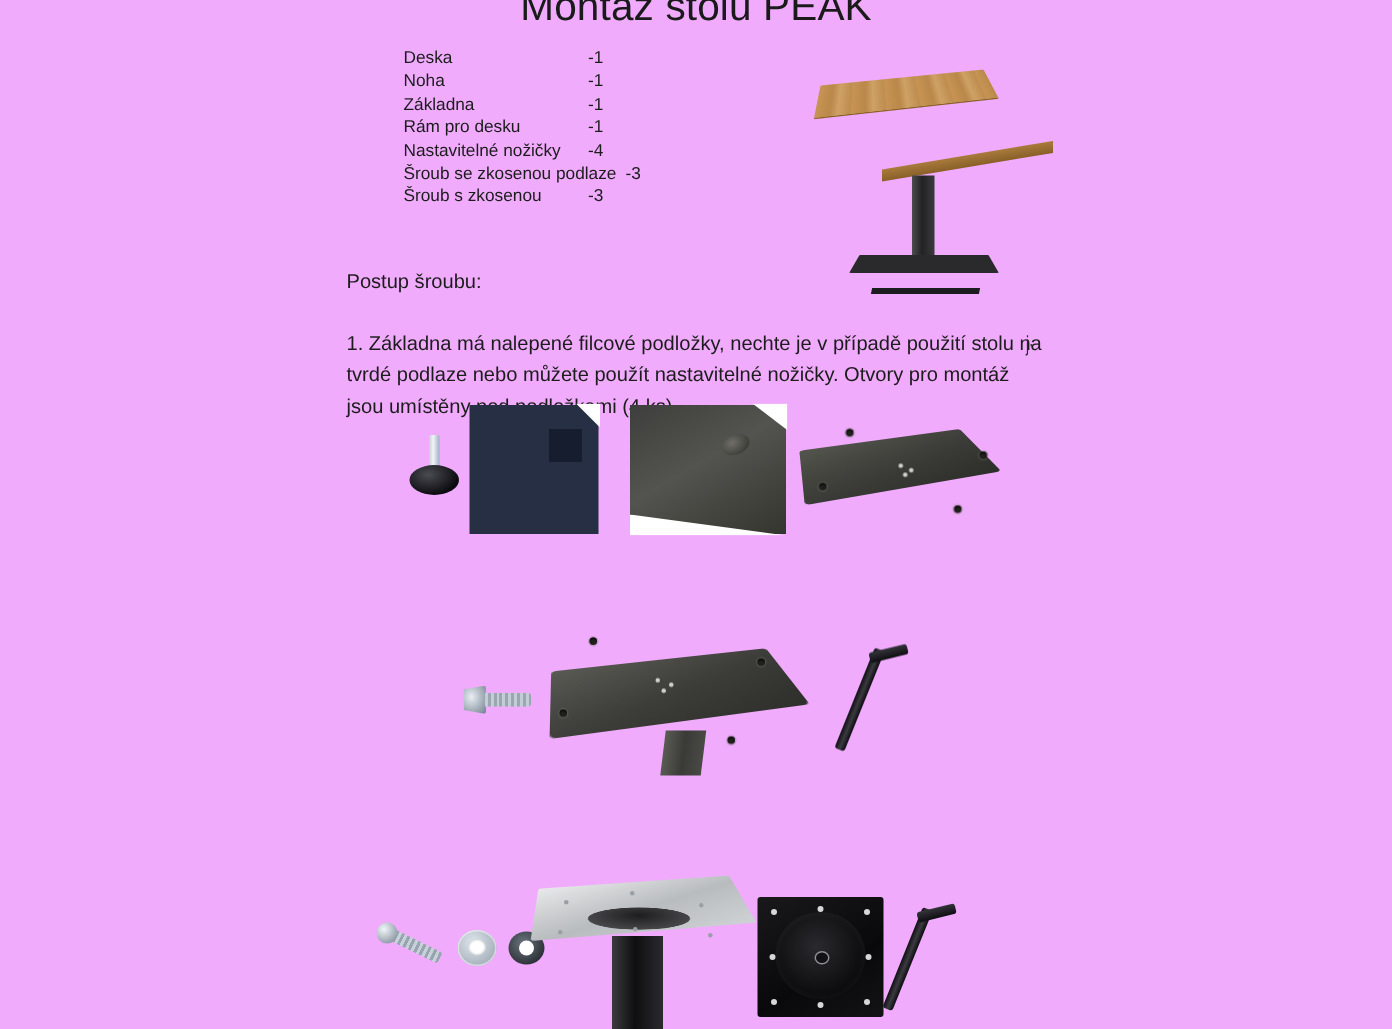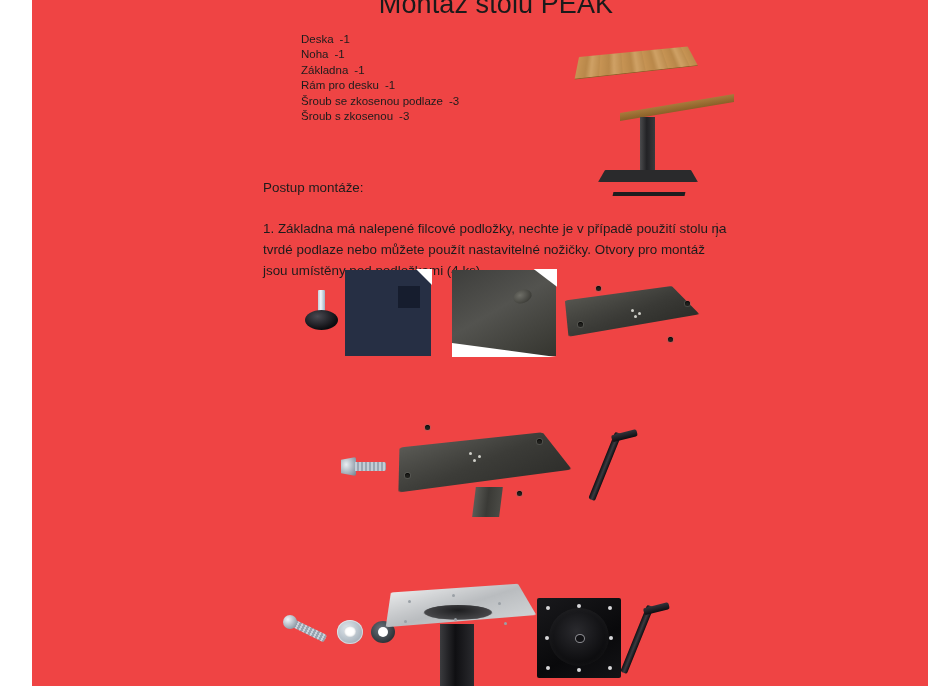--- a/index.html
+++ b/index.html
@@ -12,22 +12,21 @@
     width: 928px;
     height: 686px;
     overflow: hidden;
     font-family: "Liberation Sans", sans-serif;
     color: #000000;
     position: relative;
   }
   .page {
     position: absolute;
     inset: 0;
-    background: #ef4444;
-    margin-left: 32px;
+    background: #f0abfc;
   }
 
   
   .doc-title {
     position: absolute;
     left: 0;
     top: -11px;
     width: 928px;
     text-align: center;
     font-size: 27px;
@@ -42,20 +41,21 @@
     position: absolute;
     left: 245px;
     top: 32px;
     width: 175px;
     font-size: 11.5px;
     line-height: 15.4px;
     color: #1c1c1c;
   }
   .part-row {
     display: flex;
+    justify-content: space-between;
     white-space: nowrap;
     padding-left: 24px;
   }
   .part-name { text-align: left; }
   .part-qty {
     text-align: left;
     width: 28px;
     margin-left: 6px;
   }
 
@@ -405,38 +405,42 @@
     </div>
     <div class="part-row">
       <span class="part-name">Základna</span>
       <span class="part-qty">-1</span>
     </div>
     <div class="part-row">
       <span class="part-name">Rám pro desku</span>
       <span class="part-qty">-1</span>
     </div>
     <div class="part-row">
+      <span class="part-name">Nastavitelné nožičky</span>
+      <span class="part-qty">-4</span>
+    </div>
+    <div class="part-row">
       <span class="part-name">Šroub se zkosenou podlaze</span>
       <span class="part-qty">-3</span>
     </div>
     <div class="part-row">
       <span class="part-name">Šroub s zkosenou</span>
       <span class="part-qty">-3</span>
     </div>
   </div>
 
   <div class="fig" id="fig-table">
     <div class="tbl-top"></div>
     <div class="tbl-top-edge"></div>
     <div class="tbl-col"></div>
     <div class="tbl-base"></div>
     <div class="tbl-base-edge"></div>
   </div>
 
-  <div class="para para-intro">Postup montáže:</div>
+  <div class="para para-intro">Postup šroubu:</div>
 
   <div class="para para-1">1. Základna má nalepené filcové podložky, nechte je v případě použití stolu na tvrdé podlaze nebo můžete použít nastavitelné nožičky. Otvory pro montáž jsou umístěny pod podložkami (4 ks).</div>
 
   <div class="stray-glyph">j·</div>
 
   <div class="fig" id="fig-step1">
 
     <div class="foot">
       <div class="foot-stem"></div>
       <div class="foot-pad"></div>

